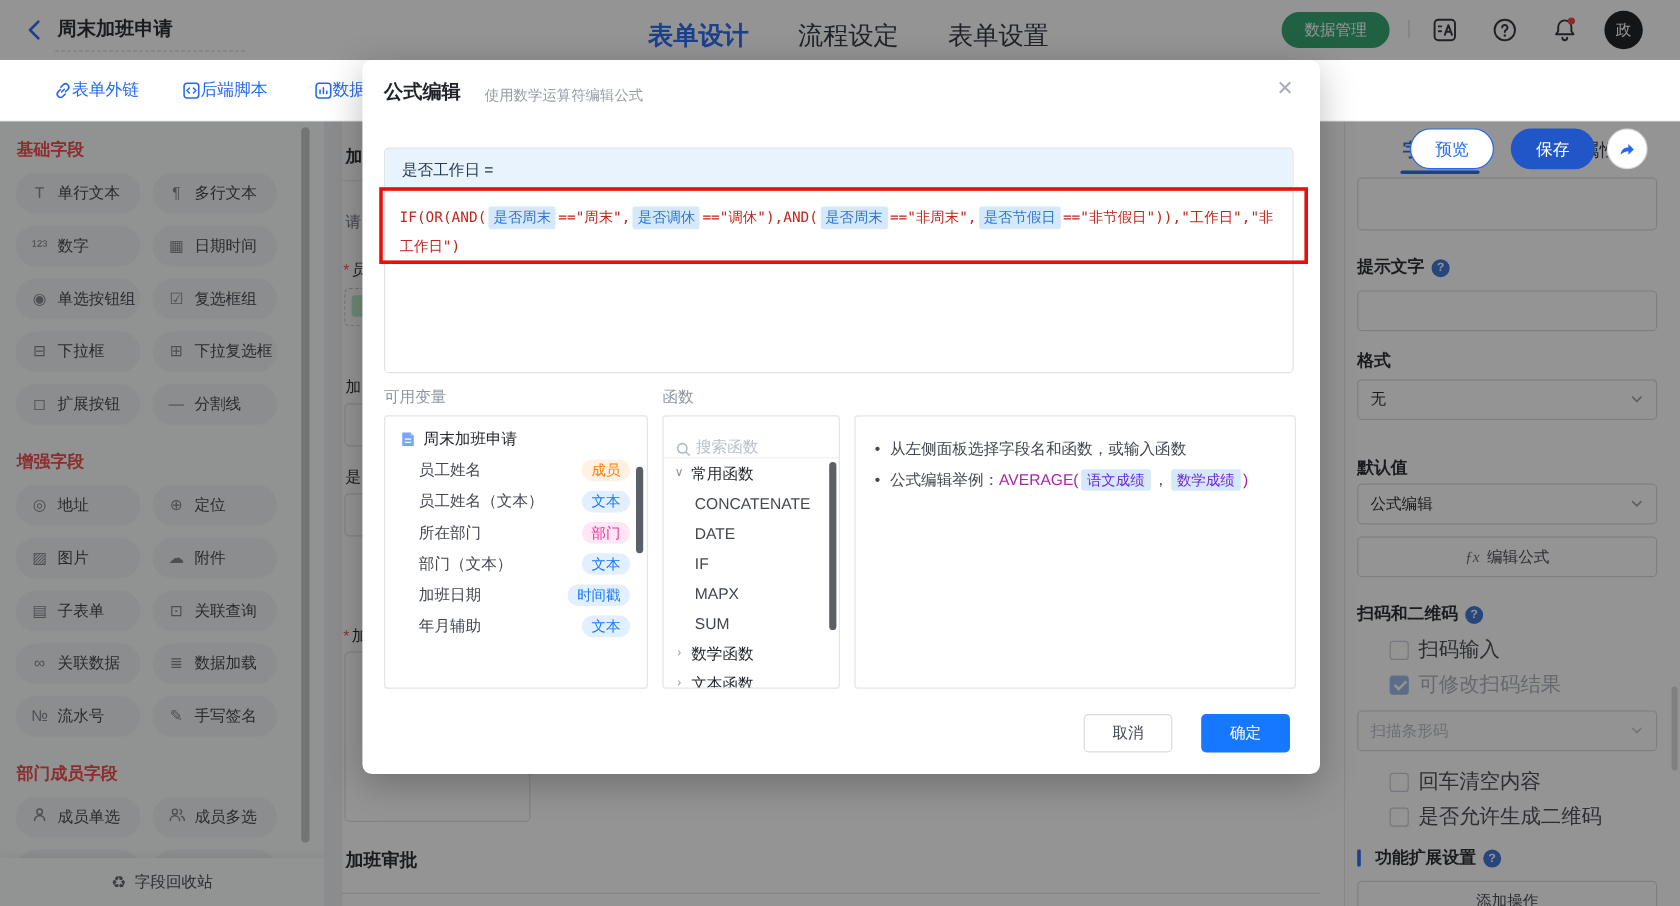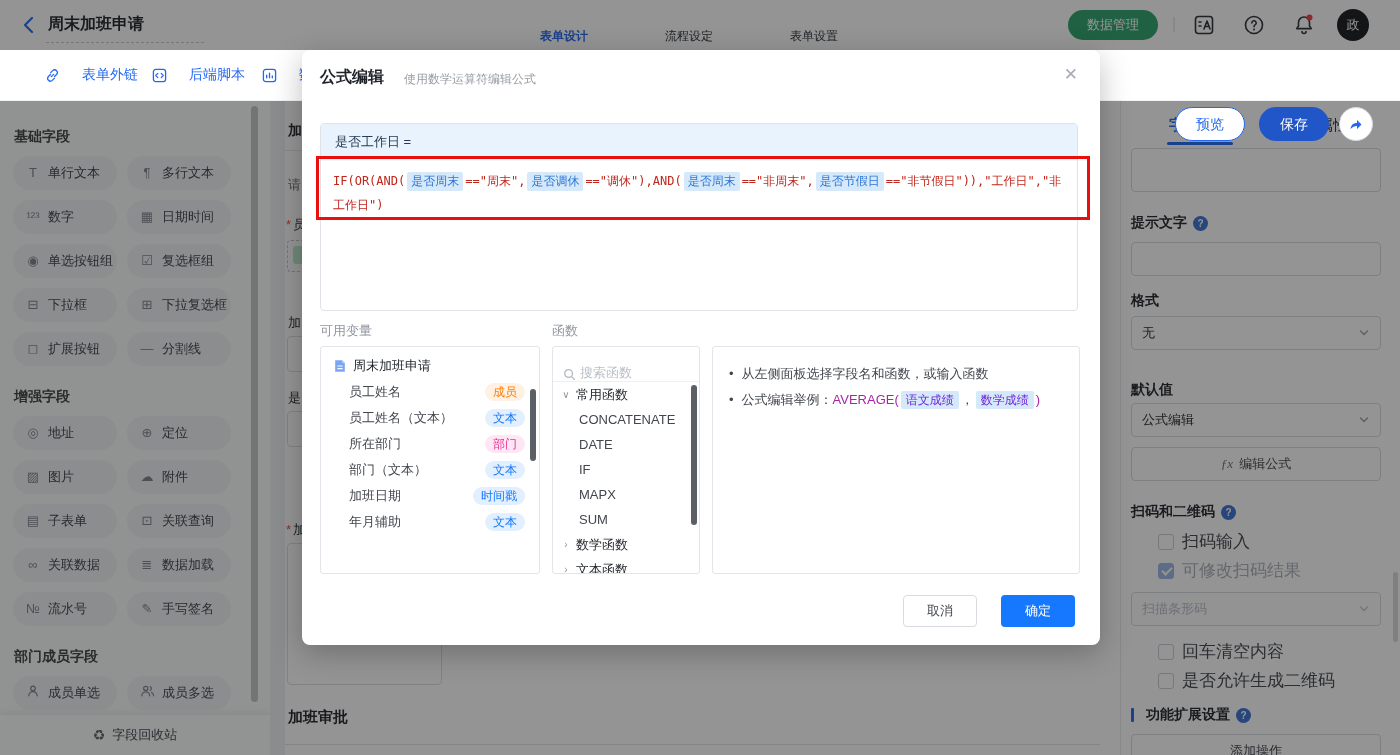--- a/index.html
+++ b/index.html
@@ -4,42 +4,42 @@
 <style>
   html,body{margin:0;padding:0;background:#e8eaed;}
   .stage{position:relative;width:1400px;height:755px;overflow:hidden;
          font-family:"Liberation Sans","DejaVu Sans",sans-serif;color:#1f2329;background:#eef0f3;}
 
   
   .app-header{position:absolute;left:0;top:0;width:1400px;height:50px;background:#fff;border-bottom:1px solid #f0f1f2;z-index:1;}
   .back-btn{position:absolute;left:20px;top:15px;width:20px;height:20px;cursor:pointer;}
   .app-title{position:absolute;left:46px;top:14px;font-size:16px;font-weight:700;color:#1f2329;
              padding:0 6px 7px 2px;border-bottom:1px dashed #c7cbd1;min-width:150px;}
-  .nav-tab{position:absolute;top:28px;font-size:12px;color:#2b313a;cursor:pointer;}
+  .nav-tab{position:absolute;top:16px;font-size:21px;color:#2b313a;cursor:pointer;}
   .nav-tab.active{color:#2468f2;font-weight:600;}
   .pill-green{position:absolute;left:1068px;top:10px;width:90px;height:30px;border-radius:15px;background:#2aa36b;
               color:#fff;font-size:13px;text-align:center;line-height:30px;cursor:pointer;}
   .hdr-sep{position:absolute;left:1172px;top:15px;color:#dcdee1;font-size:16px;}
   .hdr-ic{position:absolute;top:13px;width:24px;height:24px;cursor:pointer;}
   .avatar{position:absolute;left:1337px;top:9px;width:32px;height:32px;border-radius:50%;background:#15181d;
           color:#fff;font-size:13px;text-align:center;line-height:32px;cursor:pointer;}
 
   
   .toolbar{position:absolute;left:0;top:50px;width:1400px;height:50px;background:#fff;z-index:60;border-bottom:1px solid #f2f3f4;}
-  .tb-link{position:absolute;top:15px;height:20px;display:flex;align-items:center;gap:22px;color:#2468f2;font-size:14px;cursor:pointer;}
+  .tb-link{position:absolute;top:15px;height:20px;display:flex;align-items:center;gap:0;color:#2468f2;font-size:14px;cursor:pointer;}
   .btn-preview{position:absolute;left:1175px;top:57px;width:70px;height:34px;border:1px solid #2468f2;border-radius:17px;
                background:#fff;color:#2468f2;font-size:14px;text-align:center;line-height:32px;cursor:pointer;box-sizing:border-box;}
   .btn-save{position:absolute;left:1259px;top:57px;width:70px;height:34px;border-radius:17px;background:#2156c8;
             color:#fff;font-size:14px;text-align:center;line-height:34px;cursor:pointer;}
   .btn-share{position:absolute;left:1339px;top:57px;width:34px;height:34px;border-radius:50%;border:1px solid #d5dae1;
              background:#fff;box-sizing:border-box;cursor:pointer;display:flex;align-items:center;justify-content:center;}
 
   
   .sidebar{position:absolute;left:0;top:100px;width:270px;height:655px;background:#fafbfc;overflow:hidden;z-index:1;}
-  .sb-title{margin:28px 0 10px 14px;font-size:14px;font-weight:700;color:#404040;font-family:Liberation Serif, serif;}
+  .sb-title{margin:16px 0 10px 14px;font-size:14px;font-weight:700;color:#ef4444;font-family:Liberation Serif, serif;}
   .sb-grid{display:flex;flex-wrap:wrap;padding:0 13px;gap:10px;}
   .pill{width:104px;height:34px;background:#f1f2f4;border-radius:17px;display:flex;align-items:center;
         padding-left:12px;box-sizing:border-box;gap:7px;cursor:pointer;}
   .picon{width:16px;font-size:13px;color:#7d838c;text-align:center;flex:none;line-height:16px;}
   .plabel{font-size:13px;color:#3a3f47;white-space:nowrap;}
   .sb-scroll{position:absolute;right:12px;top:6px;width:7px;height:596px;border-radius:4px;background:#c2c5c9;}
   .recycle-bar{position:absolute;left:0;bottom:0;width:270px;height:40px;background:#fcfdfe;box-shadow:0 -2px 8px rgba(0,0,0,.07);
                display:flex;align-items:center;justify-content:center;gap:7px;font-size:13px;color:#42464e;cursor:pointer;}
   .recycle-glyph{font-size:14px;color:#596066;}
 

